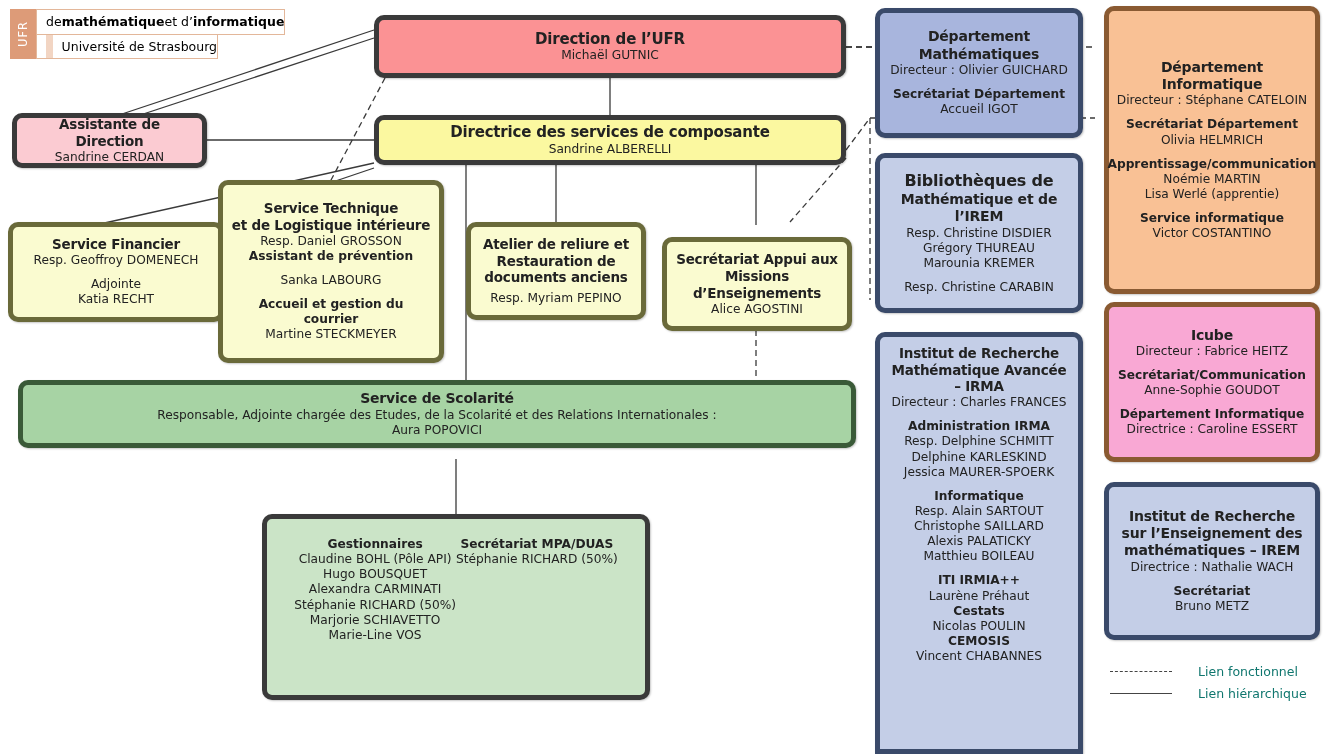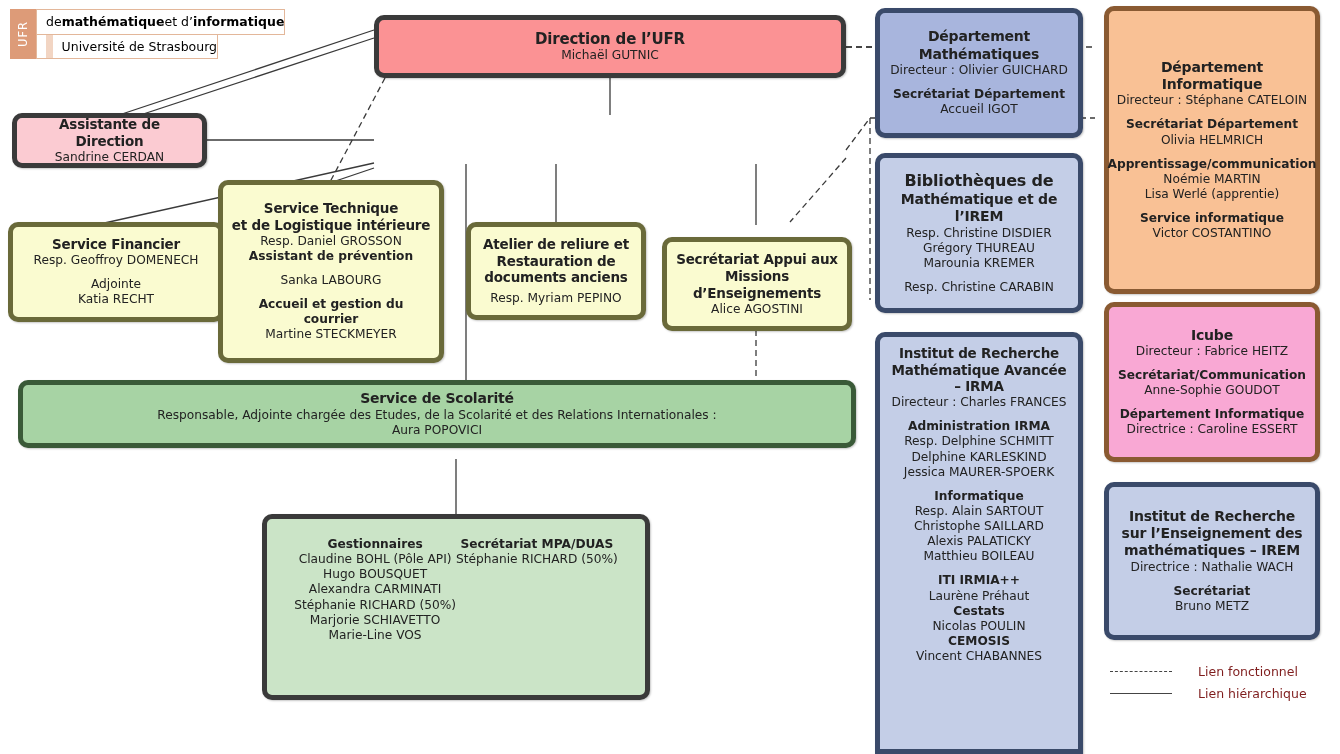--- a/index.html
+++ b/index.html
@@ -51,21 +51,21 @@
           display: flex; }
   #logo .ufr-tab { width: 26px; background: #dd9b78; display: flex; align-items: center; justify-content: center; }
   #logo .ufr-tab span { transform: rotate(-90deg); color: #ffffff; font-size: 11.5px; letter-spacing: 1px; font-weight: 500; white-space: nowrap; }
   #logo .lines { flex: 1; display: flex; flex-direction: column; }
   #logo .l1 { flex: 1; background: #ffffff; border: 1px solid #e3b79a; display: flex; align-items: center; padding-left: 9px; font-size: 12.5px; white-space: nowrap; }
   #logo .l2 { flex: 1; background: #ffffff; border: 1px solid #e3b79a; border-top: none; display: flex; align-items: center; padding-left: 9px; font-size: 12.5px; white-space: nowrap; width: 182px; }
   #logo .l2 .bar { width: 8px; align-self: stretch; background: #f2d5c3; margin-right: 9px; }
   #logo b { font-weight: bold; }
 
   
-  #legend { position: absolute; left: 1110px; top: 660px; z-index: 3; font-size: 12.5px; color: #7f1d1d; }
+  #legend { position: absolute; left: 1110px; top: 660px; z-index: 3; font-size: 12.5px; color: #0f766e; }
   #legend .row { display: flex; align-items: center; height: 22px; }
   #legend .key { width: 78px; display: flex; align-items: center; }
   #legend .dashed { width: 62px; border-top: 1.6px dashed #444; }
   #legend .solid  { width: 62px; border-top: 1.6px solid #444; }
   #legend .lbl { padding-left: 10px; white-space: nowrap; }
 
   .twocol { display: flex; width: 100%; justify-content: center; }
   .twocol > div { display: flex; flex-direction: column; align-items: center; }
 </style>
 </head>
@@ -135,20 +135,24 @@
   <div class="box c-red" style="left:374px; top:15px; width:472px; height:63px;">
     <div class="ttl" style="font-size:15px;">Direction de l’UFR</div>
     <div class="sub">Michaël GUTNIC</div>
   </div>
 
   <div class="box c-pink" style="left:12px; top:113px; width:195px; height:55px;">
     <div class="ttl">Assistante de Direction</div>
     <div class="sub">Sandrine CERDAN</div>
   </div>
 
+  <div class="box c-yellow" style="left:374px; top:115px; width:472px; height:50px;">
+    <div class="ttl" style="font-size:15px;">Directrice des services de composante</div>
+    <div class="sub">Sandrine ALBERELLI</div>
+  </div>
 
   <div class="box c-cream" style="left:8px; top:222px; width:216px; height:100px;">
     <div class="ttl">Service Financier</div>
     <div class="sub">Resp. Geoffroy DOMENECH</div>
     <div class="gap"></div>
     <div class="sub">Adjointe</div>
     <div class="sub">Katia RECHT</div>
   </div>
 
   <div class="box c-cream" style="left:218px; top:180px; width:226px; height:183px;">

